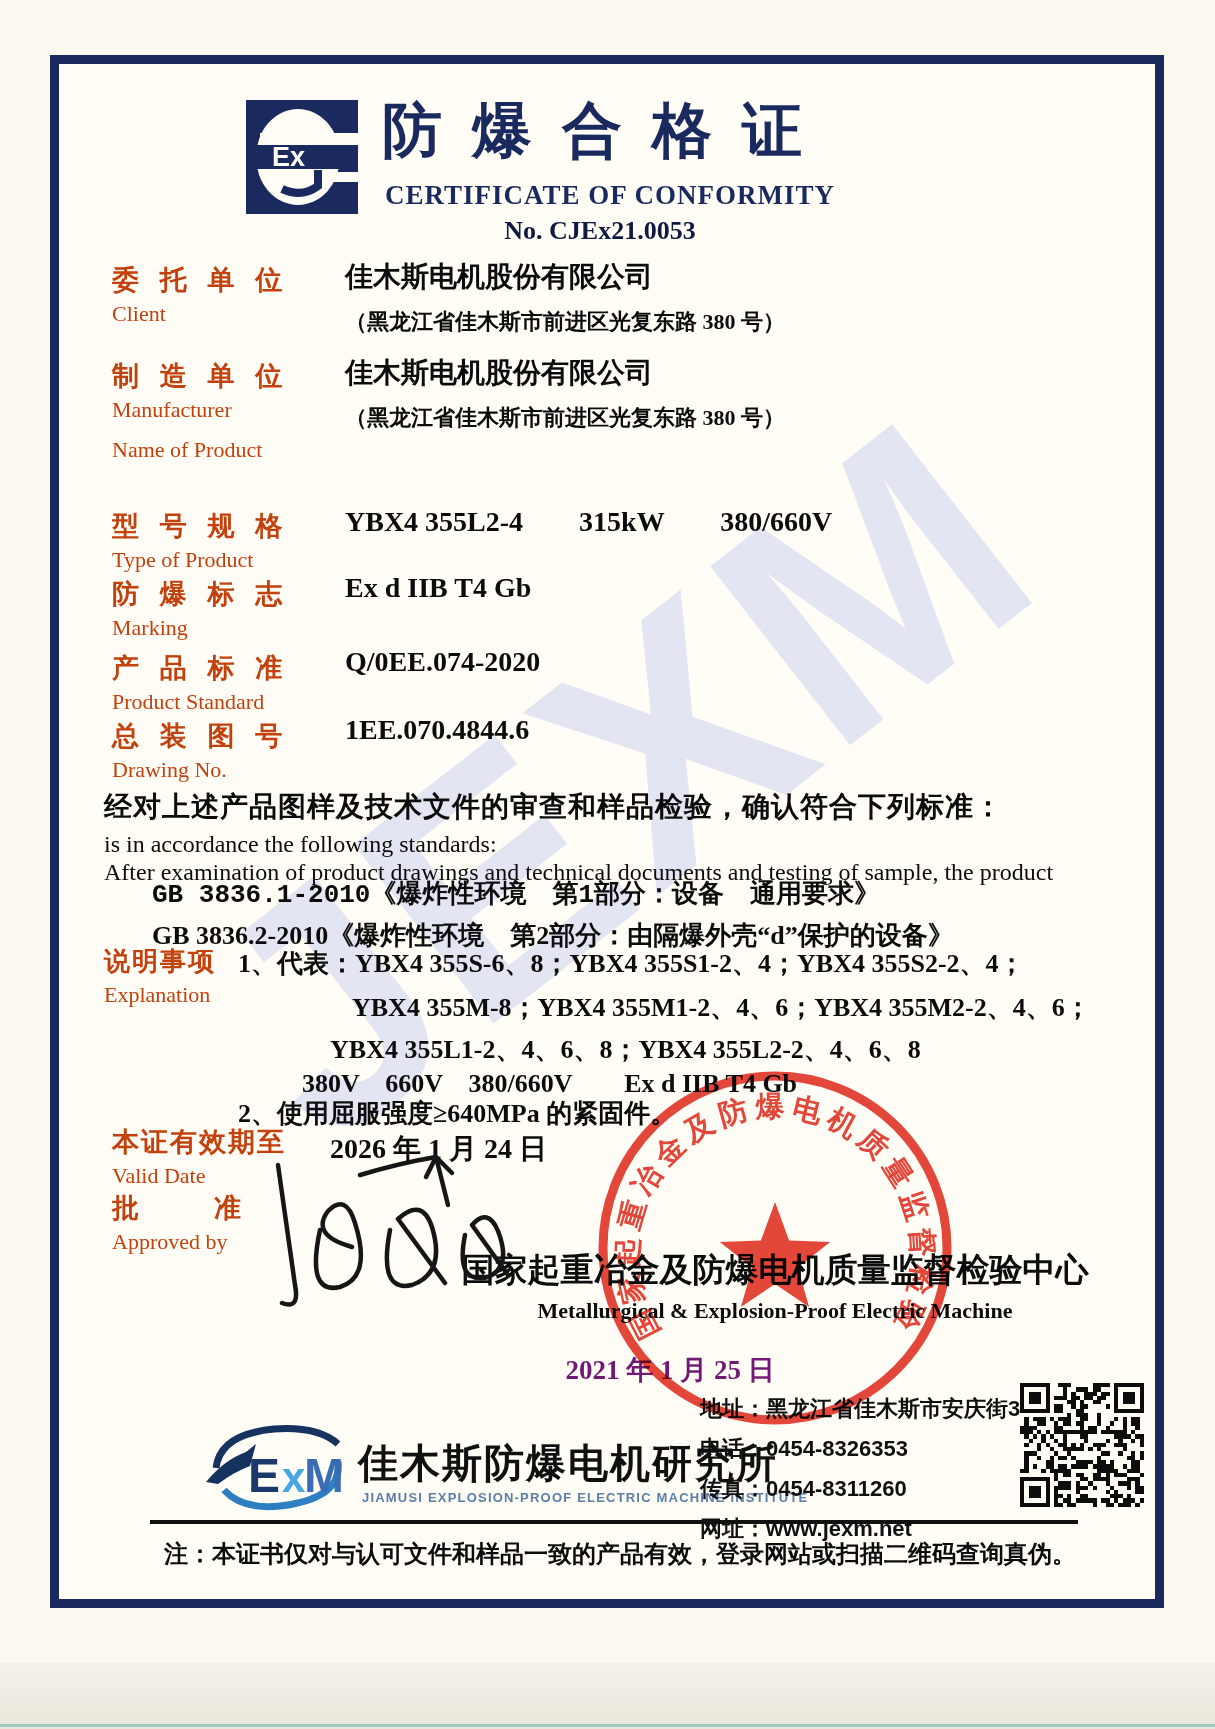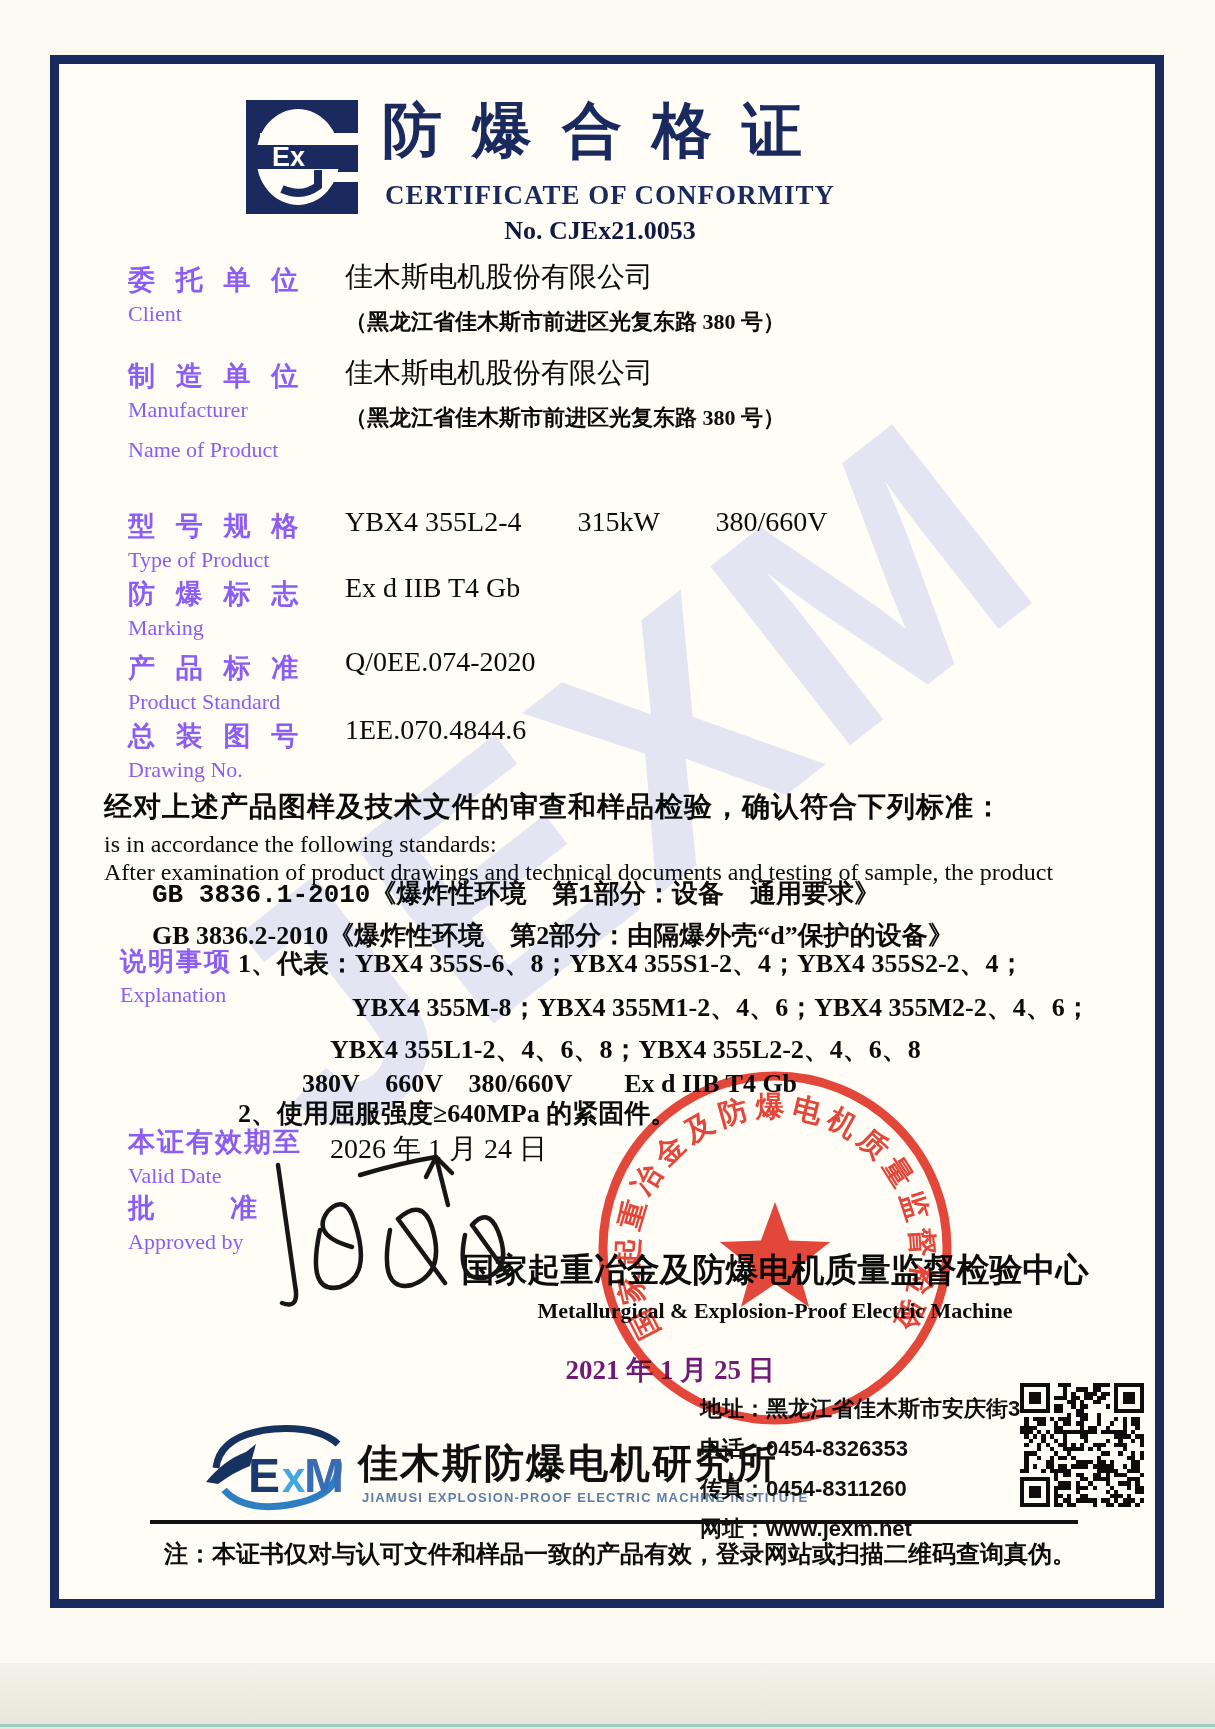--- a/index.html
+++ b/index.html
@@ -16,25 +16,25 @@
 
   
   .title{position:absolute;left:372px;top:98px;width:470px;text-align:center;z-index:2;
     font-size:60px;font-weight:bold;color:#1b2a5e;letter-spacing:30px;line-height:1.1;font-family:Liberation Serif, serif;}
   .subtitle{position:absolute;left:340px;top:180px;width:540px;text-align:center;z-index:2;
     font-size:27px;font-weight:bold;color:#1b2a5e;letter-spacing:1px;}
   .certno{position:absolute;left:420px;top:216px;width:360px;text-align:center;z-index:2;
     font-size:26px;font-weight:bold;color:#101a40;}
 
   
-  .flabel{position:absolute;left:112px;width:240px;z-index:2;color:#8b5cf6;margin-left:16px;}
+  .flabel{position:absolute;left:112px;width:240px;z-index:2;color:#c2410c;}
   .flabel .zh{font-size:27px;font-weight:bold;letter-spacing:7px;white-space:nowrap;}
   .flabel .en{font-size:22px;margin-top:3px;white-space:nowrap;}
   .fval{position:absolute;left:345px;width:720px;z-index:2;color:#0c0c0c;}
-  .fval .main{font-size:28px;font-weight:normal;white-space:nowrap;}
+  .fval .main{font-size:28px;font-weight:bold;white-space:nowrap;}
   .fval .note{font-size:22px;font-weight:bold;margin-top:11px;white-space:nowrap;}
 
   .statement{position:absolute;left:104px;top:788px;width:1000px;z-index:2;color:#0c0c0c;}
   .statement .zh{font-size:28px;font-weight:bold;letter-spacing:1px;white-space:nowrap;}
   .statement .en{font-size:24px;line-height:1.18;margin-top:4px;}
   .std{position:absolute;left:152px;z-index:2;font-size:26px;font-weight:bold;color:#0c0c0c;white-space:nowrap;}
 
   .expl-line{position:absolute;z-index:2;font-size:26px;font-weight:bold;color:#0c0c0c;white-space:nowrap;}
 
   .authority{position:absolute;left:440px;top:1248px;width:670px;text-align:center;z-index:2;color:#0c0c0c;}

